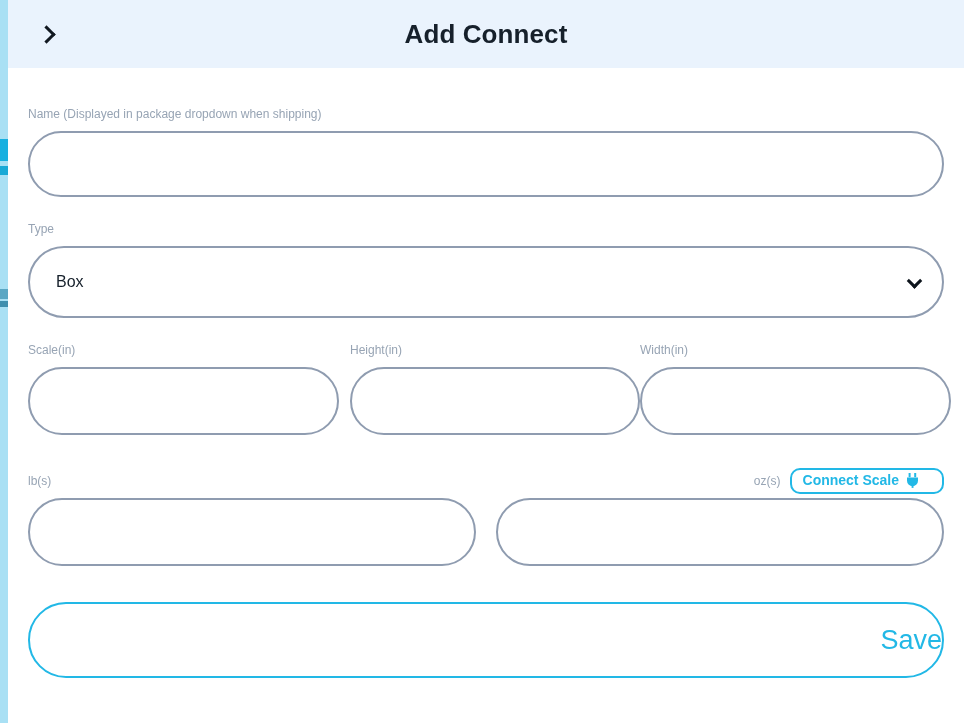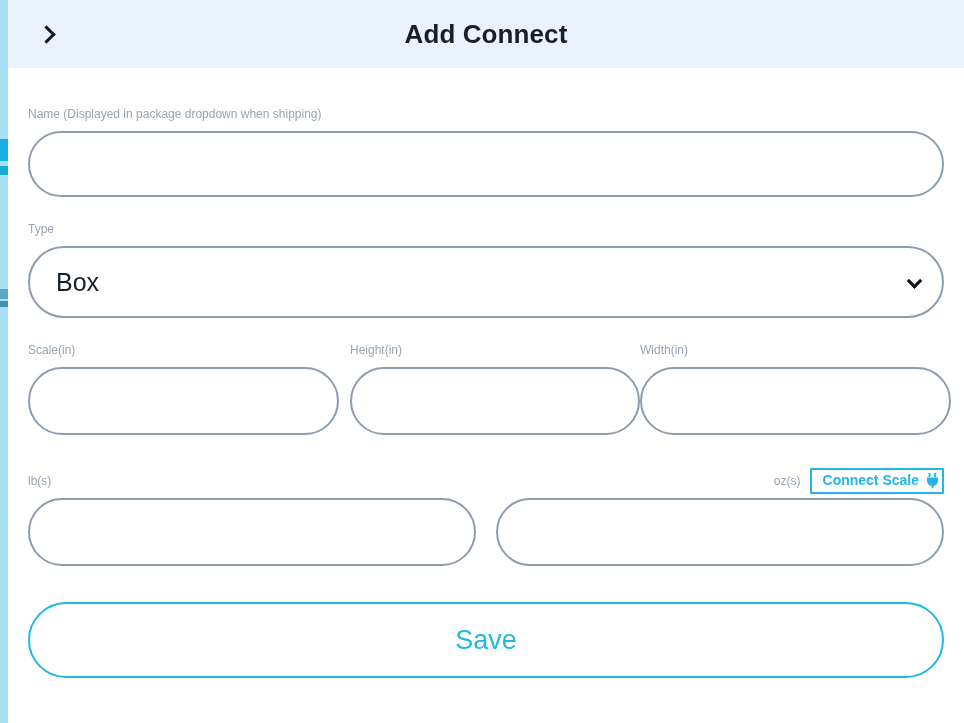--- a/index.html
+++ b/index.html
@@ -123,21 +123,21 @@
   .select-wrap { position: relative; }
   .select-box {
     display: flex;
     align-items: center;
     width: 100%;
     height: 72px;
     background: #ffffff;
     border: 2px solid #8f9cb0;
     border-radius: 36px;
     padding: 0 48px 0 26px;
-    font-size: 25px;
+    font-size: 16px;
     color: #16202b;
     cursor: pointer;
   }
   .chev-down {
     position: absolute;
     right: 24px;
     top: 50%;
     width: 11px; height: 11px;
     border-left: 3px solid #0d141c;
     border-bottom: 3px solid #0d141c;
@@ -173,46 +173,47 @@
     height: 20px;
     justify-content: flex-end;
   }
   .oz-label-line .field-label { margin-bottom: 0; }
 
   .connect-scale {
     display: inline-flex;
     align-items: center;
     gap: 7px;
     border: 2px solid #22b8e6;
-    border-radius: 1px;
+    border-radius: 10px;
     background: #ffffff;
     color: #22b8e6;
     font-size: 14px;
     font-weight: bold;
-    padding: 3px 3px 4px 11px;
+    padding: 3px 23px 4px 11px;
     cursor: pointer;
     line-height: 15px;
     white-space: nowrap;
     font-family: "Liberation Sans", sans-serif;
   }
   .plug-icon { display: block; }
 
   
   .save-btn {
     display: block;
     width: 100%;
     height: 76px;
     margin-top: 36px;
     background: #ffffff;
     border: 2px solid #22b8e6;
     border-radius: 38px;
     color: #22b8e6;
     font-size: 27px;
     cursor: pointer;
     font-family: "Liberation Sans", sans-serif;
+    text-align: right;
   }
 </style>
 </head>
 <body>
 
 <div id="app">
 
   <div class="bg-strip">
     <div class="bg-strip-seg bg-seg-a"></div>
     <div class="bg-strip-seg bg-seg-b"></div>

